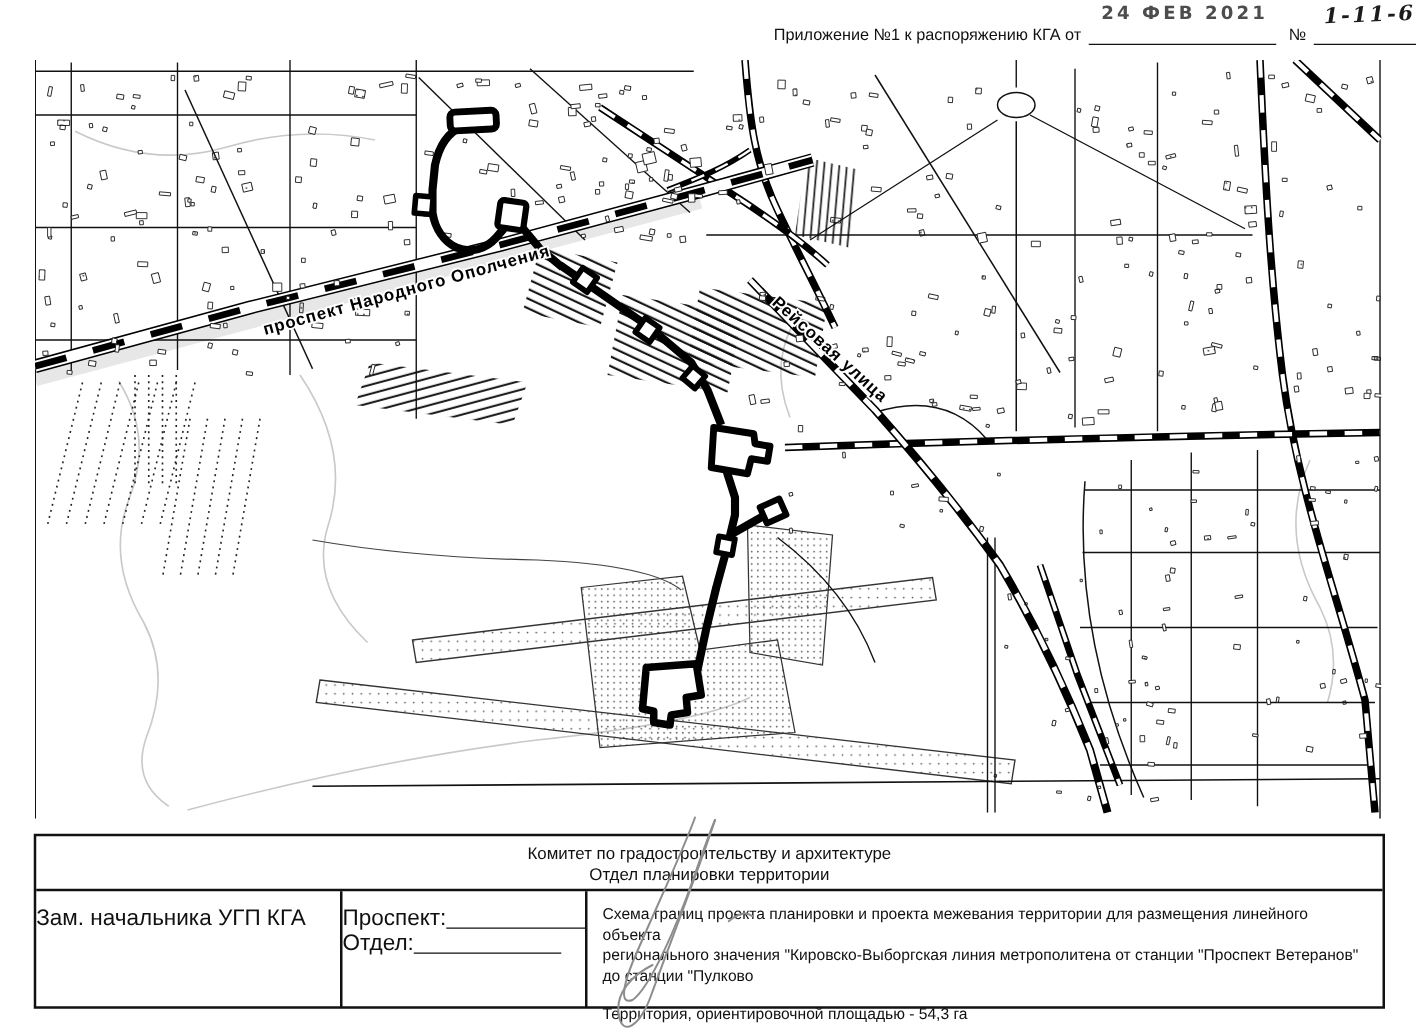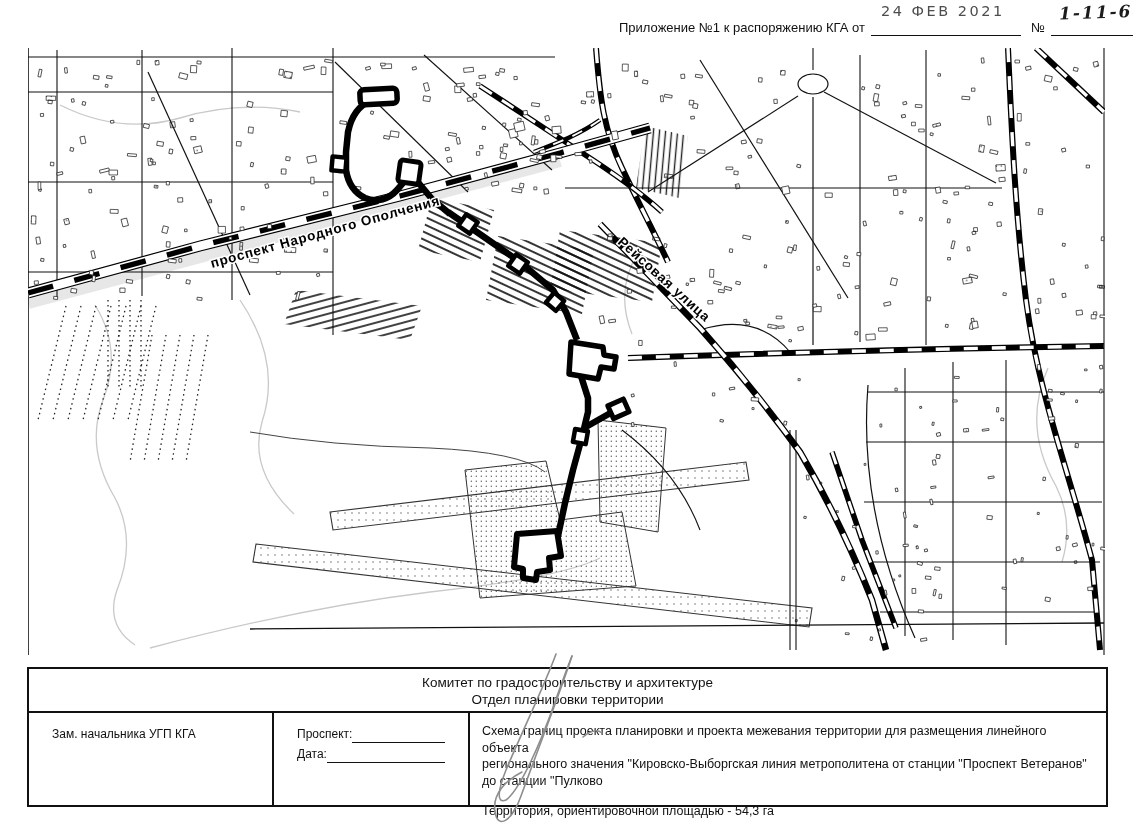--- a/index.html
+++ b/index.html
@@ -6,36 +6,36 @@
   #page{position:relative;width:1133px;height:829px;background:#fff;overflow:hidden;
         font-family:"Liberation Sans",sans-serif;color:#111;}
   
   #appendix{position:absolute;top:20px;left:619px;display:flex;align-items:flex-end;
             font-size:13px;white-space:nowrap;}
   #appendix .lbl{padding-bottom:1px;}
   .blank{display:inline-block;border-bottom:1.4px solid #111;position:relative;margin-left:6px;}
   #date-blank{width:150px;height:14px;}
   #num-blank{width:106px;height:14px;}
   #stamp{position:absolute;left:10px;top:-18px;font-family:"DejaVu Sans",sans-serif;
-         font-weight:normal;font-size:14.5px;letter-spacing:2.5px;color:#4d4d4d;}
+         font-weight:bold;font-size:14.5px;letter-spacing:2.5px;color:#4d4d4d;}
   #handnum{position:absolute;left:8px;top:-19px;font-family:"DejaVu Serif",serif;
            font-style:italic;font-weight:bold;font-size:17px;letter-spacing:2px;color:#1c1c1c;
            transform:rotate(-2deg);}
   #numlbl{margin-left:10px;padding-bottom:1px;}
   
   #map{position:absolute;left:0;top:0;width:1133px;height:829px;}
   .streetlbl{font-family:"Liberation Sans",sans-serif;font-weight:bold;font-size:13.5px;
              letter-spacing:.8px;fill:#000;paint-order:stroke;stroke:#fff;stroke-width:3px;}
   
   #tblock{position:absolute;left:27px;top:667px;width:1081px;height:140px;
           border:2.5px solid #111;box-sizing:border-box;background:transparent;}
   #tb-head{height:44px;border-bottom:2.5px solid #111;box-sizing:border-box;
            text-align:center;padding-top:5px;font-size:13.5px;line-height:17px;}
   #tb-row{display:flex;height:93px;}
-  .tb-cell{box-sizing:border-box;padding:13px 23px;font-size:12px;line-height:17px;}
+  .tb-cell{box-sizing:border-box;padding:13px 0;font-size:18px;line-height:17px;}
   #tb-staff{width:245px;border-right:2.5px solid #111;}
   #tb-sign{width:196px;border-right:2.5px solid #111;}
   #tb-desc{flex:1;font-size:12.5px;line-height:16.5px;padding:10px 12px;}
   .sigline{display:flex;align-items:flex-end;margin-bottom:3px;}
   .sigline .sblank{display:inline-block;width:118px;border-bottom:1.4px solid #111;height:13px;}
   #area-note{margin-top:14px;}
   #desc{white-space:pre-line;}
   #signature-svg{position:absolute;left:0;top:0;width:1133px;height:829px;pointer-events:none;}
 </style>
 </head>
@@ -582,21 +582,21 @@
     <div id="tb-row">
       <div class="tb-cell" id="tb-staff">
         <div>Зам. начальника УГП КГА</div>
       </div>
       <div class="tb-cell" id="tb-sign">
         <div class="sigline">
           <span>Проспект:</span>
           <span class="sblank"></span>
         </div>
         <div class="sigline">
-          <span>Дата:</span>
+          <span>Отдел:</span>
           <span class="sblank"></span>
         </div>
       </div>
       <div class="tb-cell" id="tb-desc">
         <div id="desc">Схема границ проекта планировки и проекта межевания территории для размещения линейного объекта
 регионального значения "Кировско-Выборгская линия метрополитена от станции "Проспект Ветеранов"
 до станции "Пулково</div>
         <div id="area-note">Территория, ориентировочной площадью - 54,3 га</div>
       </div>
     </div>

